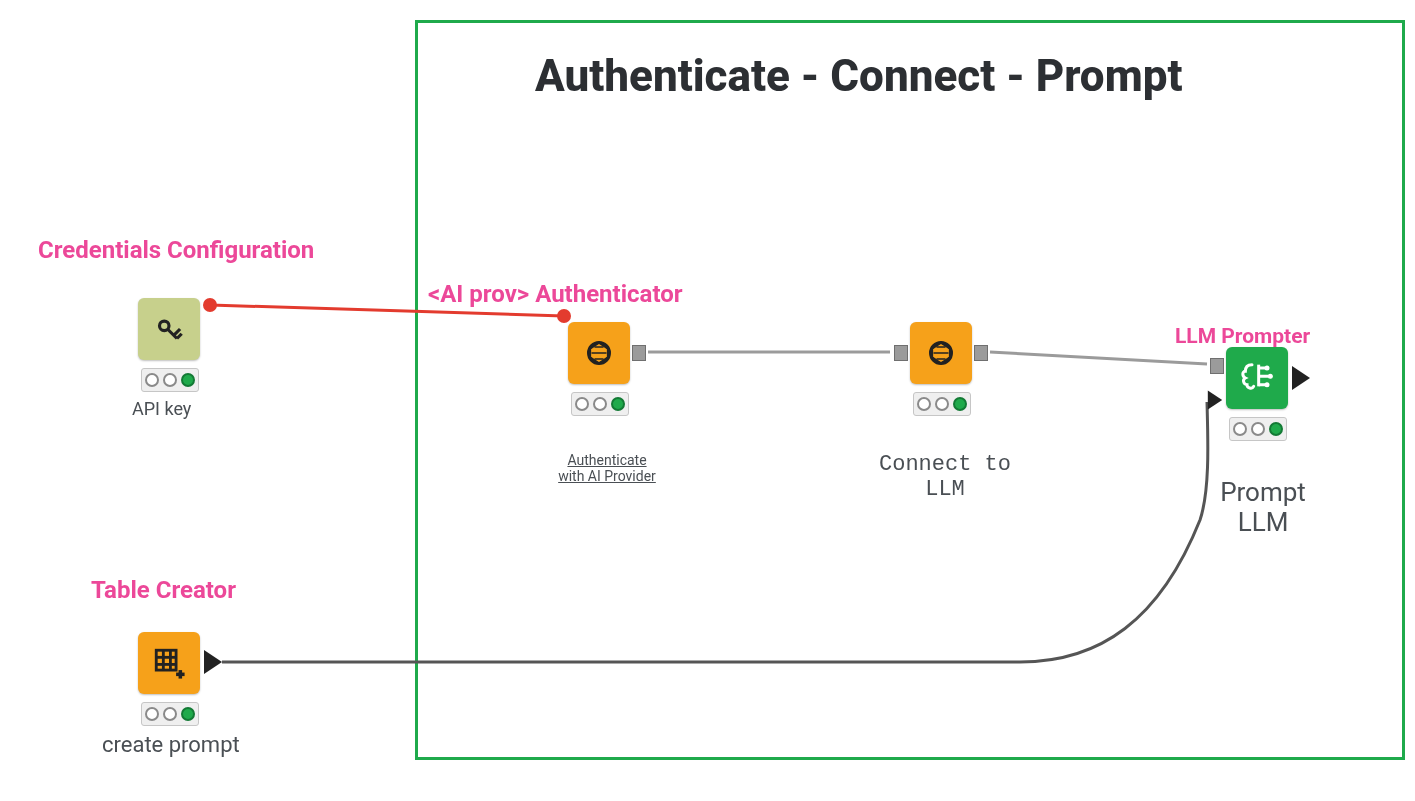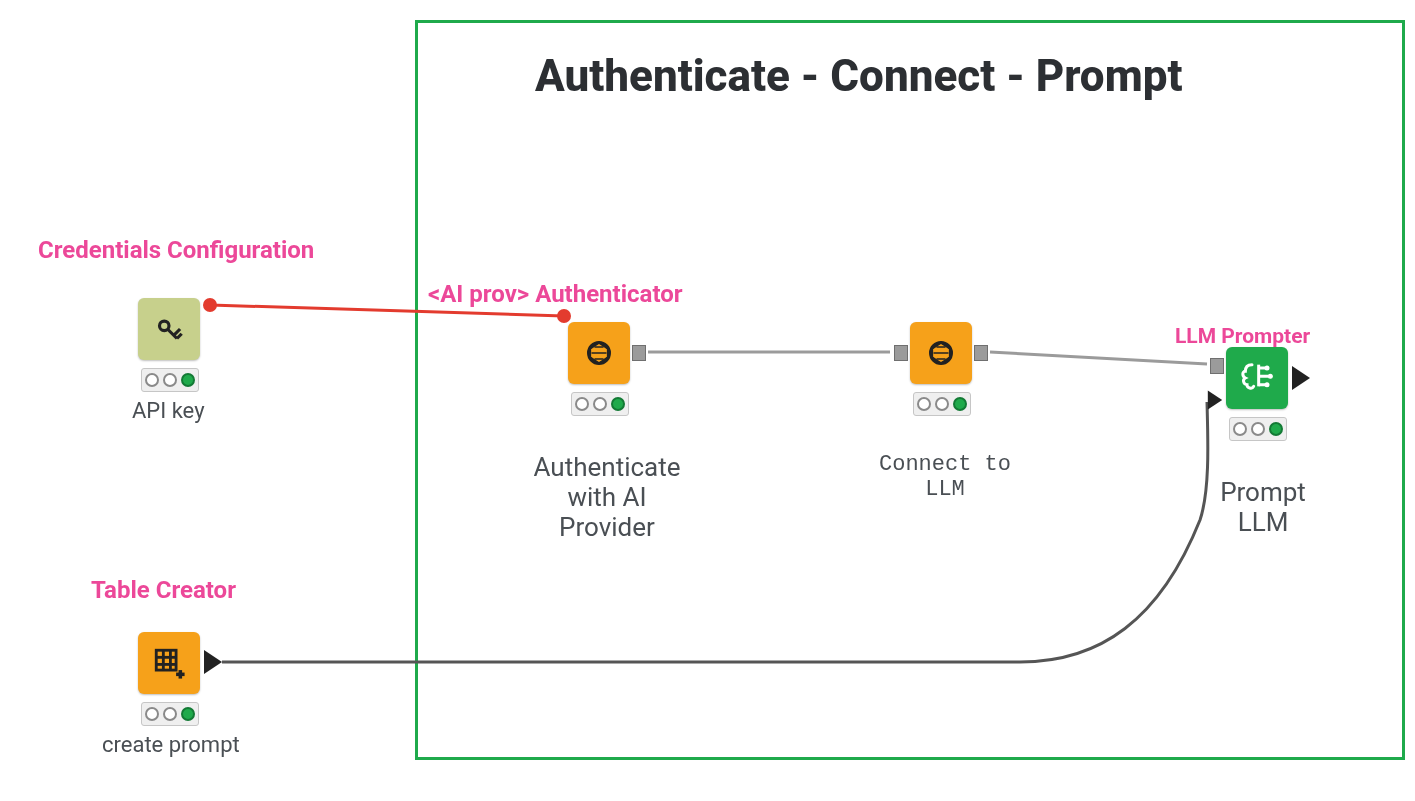--- a/index.html
+++ b/index.html
@@ -136,21 +136,21 @@
       <path d="M11 12 L17 18" stroke="#222" stroke-width="2"></path>
       <path d="M15 16 L19 12" stroke="#222" stroke-width="2"></path>
       <path d="M17 18 L20 15" stroke="#222" stroke-width="2"></path>
     </svg>
   </div>
   <div class="traffic" style="left:141px; top:368px;">
     <span class="dot off"></span>
       <span class="dot off"></span>
       <span class="dot on"></span>
   </div>
-  <div class="node-subtitle" style="left:132px; top:398px; font-size:22px; text-align:left;">API key</div>
+  <div class="node-subtitle" style="left:132px; top:398px; font-size:18px; text-align:left;">API key</div>
 
   <div class="node-title" style="left:91px; top:576px; font-size:24px;">Table Creator</div>
   <div class="node orange" style="left:138px; top:632px;">
     <svg class="icon-svg" width="34" height="34" viewBox="0 0 24 24" fill="none">
       <rect x="3" y="3" width="14" height="14" stroke="#222" stroke-width="2"></rect>
       <line x1="3" y1="8" x2="17" y2="8" stroke="#222" stroke-width="2"></line>
       <line x1="3" y1="13" x2="17" y2="13" stroke="#222" stroke-width="2"></line>
       <line x1="8" y1="3" x2="8" y2="17" stroke="#222" stroke-width="2"></line>
       <line x1="13" y1="3" x2="13" y2="17" stroke="#222" stroke-width="2"></line>
       <line x1="17" y1="20" x2="23" y2="20" stroke="#222" stroke-width="2.5"></line>
@@ -172,21 +172,21 @@
       <path d="M12 5 L18 9 L18 15 L12 19 L6 15 L6 9 Z" stroke="#222" stroke-width="1.5" fill="none"></path>
       <path d="M9 8 L15 8 M9 16 L15 16 M7 12 L17 12" stroke="#222" stroke-width="1"></path>
     </svg>
   </div>
   <div class="port" style="left:632px; top:345px;"></div>
   <div class="traffic" style="left:571px; top:392px;">
     <span class="dot off"></span>
       <span class="dot off"></span>
       <span class="dot on"></span>
   </div>
-  <div class="node-subtitle" style="left:527px; top:452px; font-size:26px; width:160px;">Authenticate
+  <div class="node-subtitle" style="left:527px; top:452px; font-size:14px; width:160px;text-decoration:underline;">Authenticate
 with AI Provider</div>
 
   <div class="port" style="left:894px; top:345px;"></div>
   <div class="node orange" style="left:910px; top:322px;">
     <svg class="icon-svg" width="36" height="36" viewBox="0 0 24 24" fill="none">
       <circle cx="12" cy="12" r="7" stroke="#222" stroke-width="2"></circle>
       <path d="M12 5 L18 9 L18 15 L12 19 L6 15 L6 9 Z" stroke="#222" stroke-width="1.5" fill="none"></path>
       <path d="M9 8 L15 8 M9 16 L15 16 M7 12 L17 12" stroke="#222" stroke-width="1"></path>
     </svg>
   </div>

